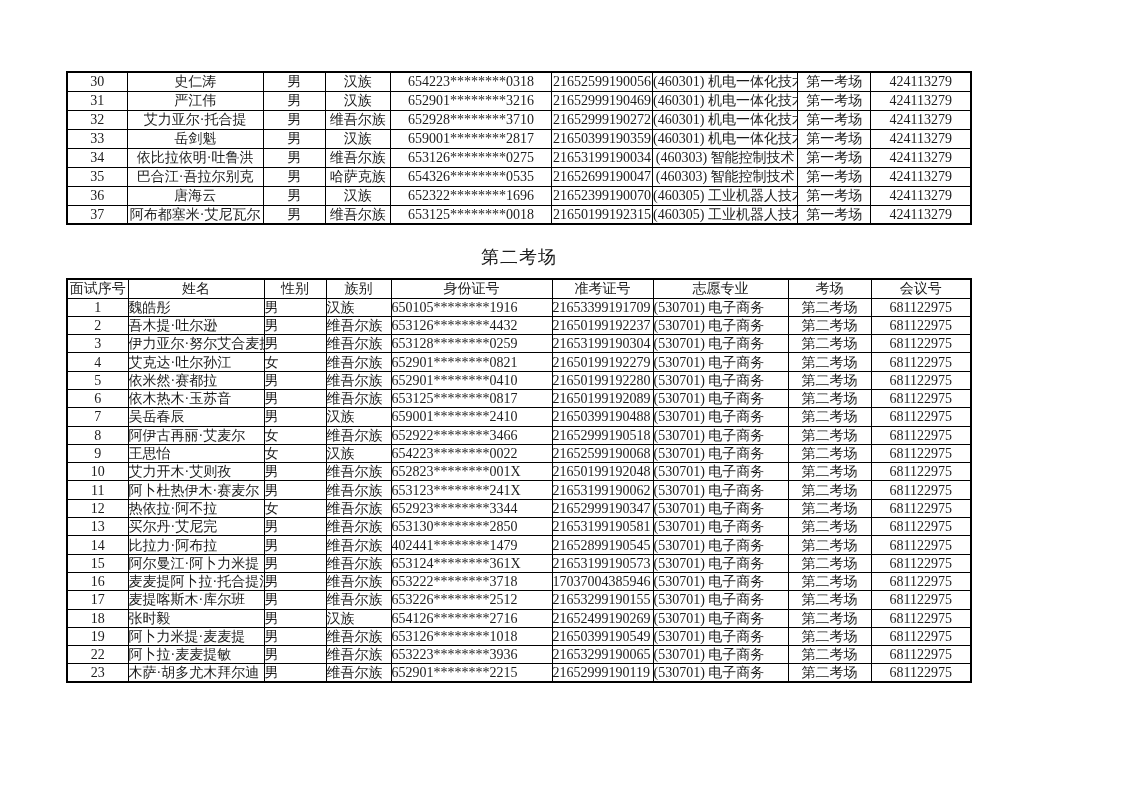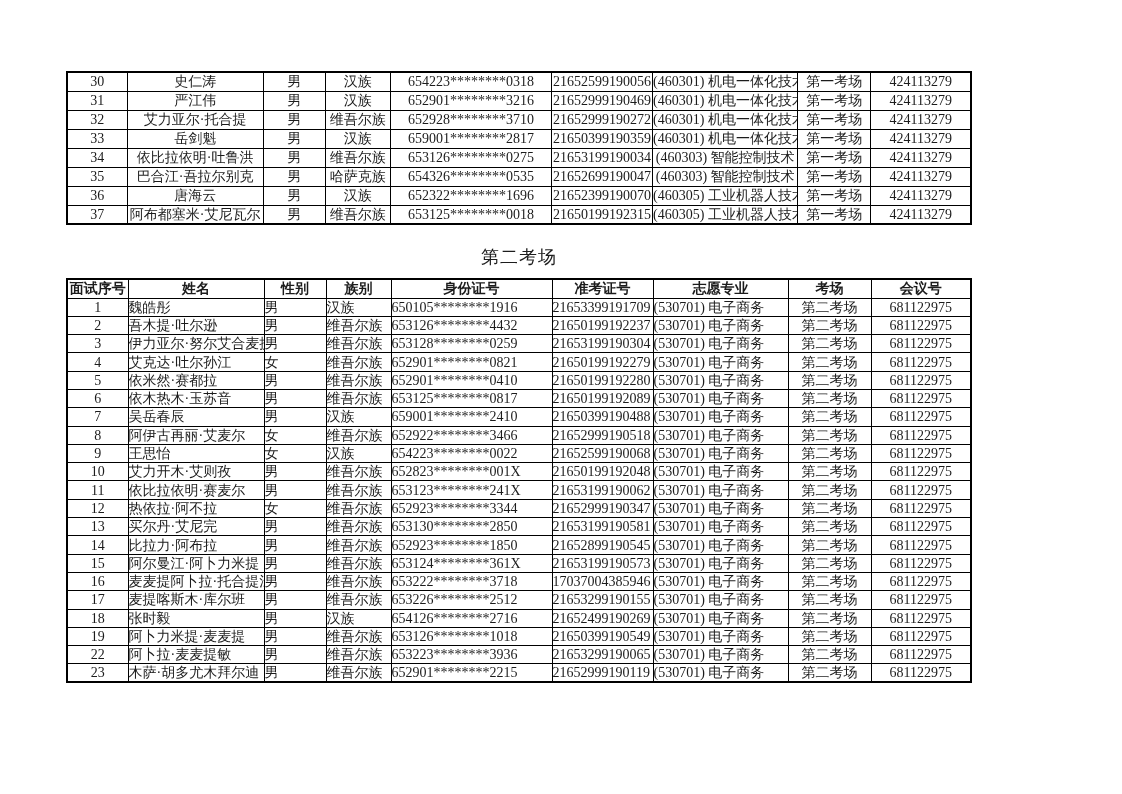--- a/index.html
+++ b/index.html
@@ -15,21 +15,21 @@
   }
   table.sheet td,table.sheet th{
     border:1px solid #000;
     font-size:14px;line-height:17px;
     padding:0;overflow:hidden;white-space:nowrap;
     font-weight:normal;
   }
   table.t1 tr{height:19px;}
   table.t2 tr{height:18.3px;}
   table.t2 thead tr{height:19px;}
-  table.sheet th{font-weight:bold;}
+  table.sheet th{font-weight:normal;}
   td.al{text-align:left;padding-left:3px;}
   td.ac{text-align:center;}
   .room-title{
     text-align:center;font-size:18px;line-height:21px;
     margin:22px 0 10px 0;letter-spacing:1px;color:#1c1c1c;
   }
   
   .t1 col.c1{width:60px}.t1 col.c2{width:136px}.t1 col.c3{width:62px}
   .t1 col.c4{width:65px}.t1 col.c5{width:161px}.t1 col.c6{width:101px}
   .t1 col.c7{width:145px}.t1 col.c8{width:73px}.t1 col.c9{width:100px}
@@ -281,21 +281,21 @@
             <td class="al">男</td>
             <td class="al">维吾尔族</td>
             <td class="al">652823********001X</td>
             <td class="al">21650199192048</td>
             <td class="al">(530701) 电子商务</td>
             <td class="ac">第二考场</td>
             <td class="ac">681122975</td>
           </tr>
           <tr>
             <td class="ac">11</td>
-            <td class="al">依比拉依明·赛麦尔</td>
+            <td class="al">阿卜杜热伊木·赛麦尔</td>
             <td class="al">男</td>
             <td class="al">维吾尔族</td>
             <td class="al">653123********241X</td>
             <td class="al">21653199190062</td>
             <td class="al">(530701) 电子商务</td>
             <td class="ac">第二考场</td>
             <td class="ac">681122975</td>
           </tr>
           <tr>
             <td class="ac">12</td>
@@ -317,21 +317,21 @@
             <td class="al">21653199190581</td>
             <td class="al">(530701) 电子商务</td>
             <td class="ac">第二考场</td>
             <td class="ac">681122975</td>
           </tr>
           <tr>
             <td class="ac">14</td>
             <td class="al">比拉力·阿布拉</td>
             <td class="al">男</td>
             <td class="al">维吾尔族</td>
-            <td class="al">652923********1850</td>
+            <td class="al">402441********1479</td>
             <td class="al">21652899190545</td>
             <td class="al">(530701) 电子商务</td>
             <td class="ac">第二考场</td>
             <td class="ac">681122975</td>
           </tr>
           <tr>
             <td class="ac">15</td>
             <td class="al">阿尔曼江·阿卜力米提</td>
             <td class="al">男</td>
             <td class="al">维吾尔族</td>

